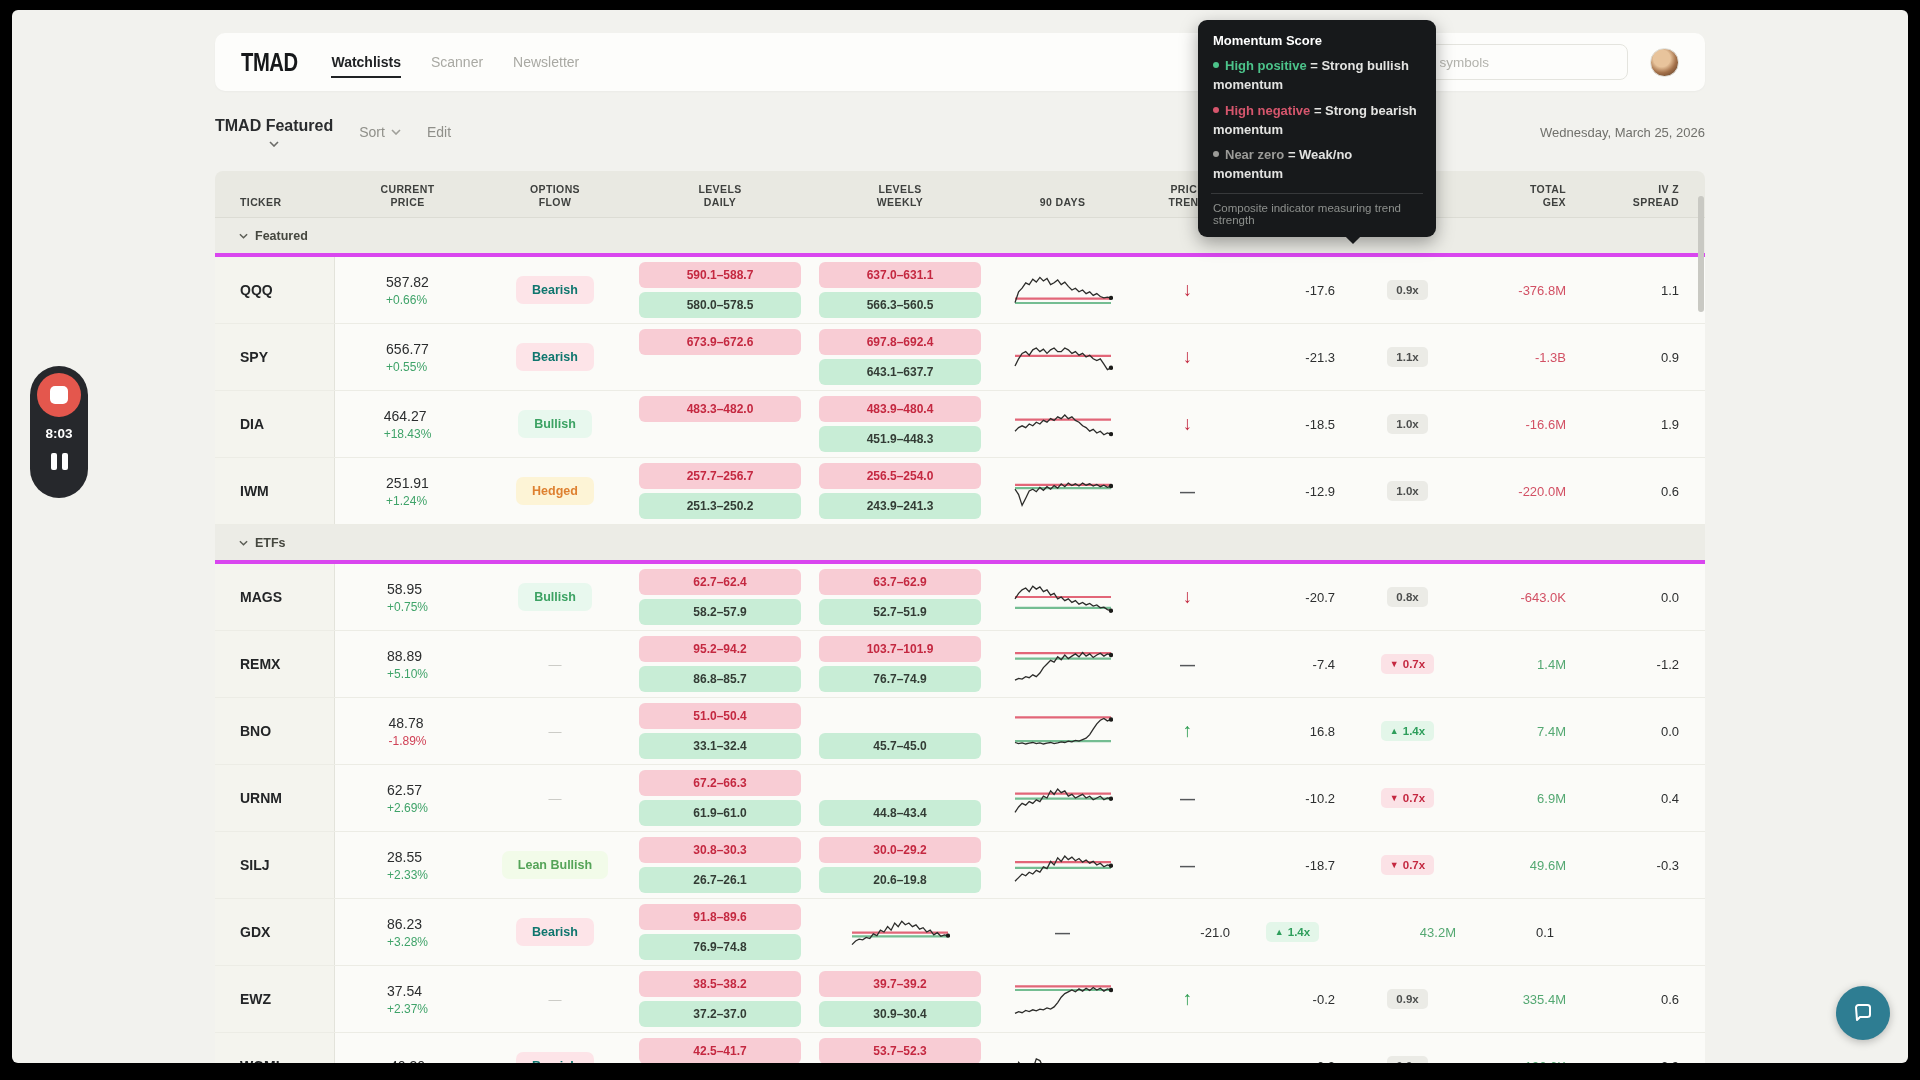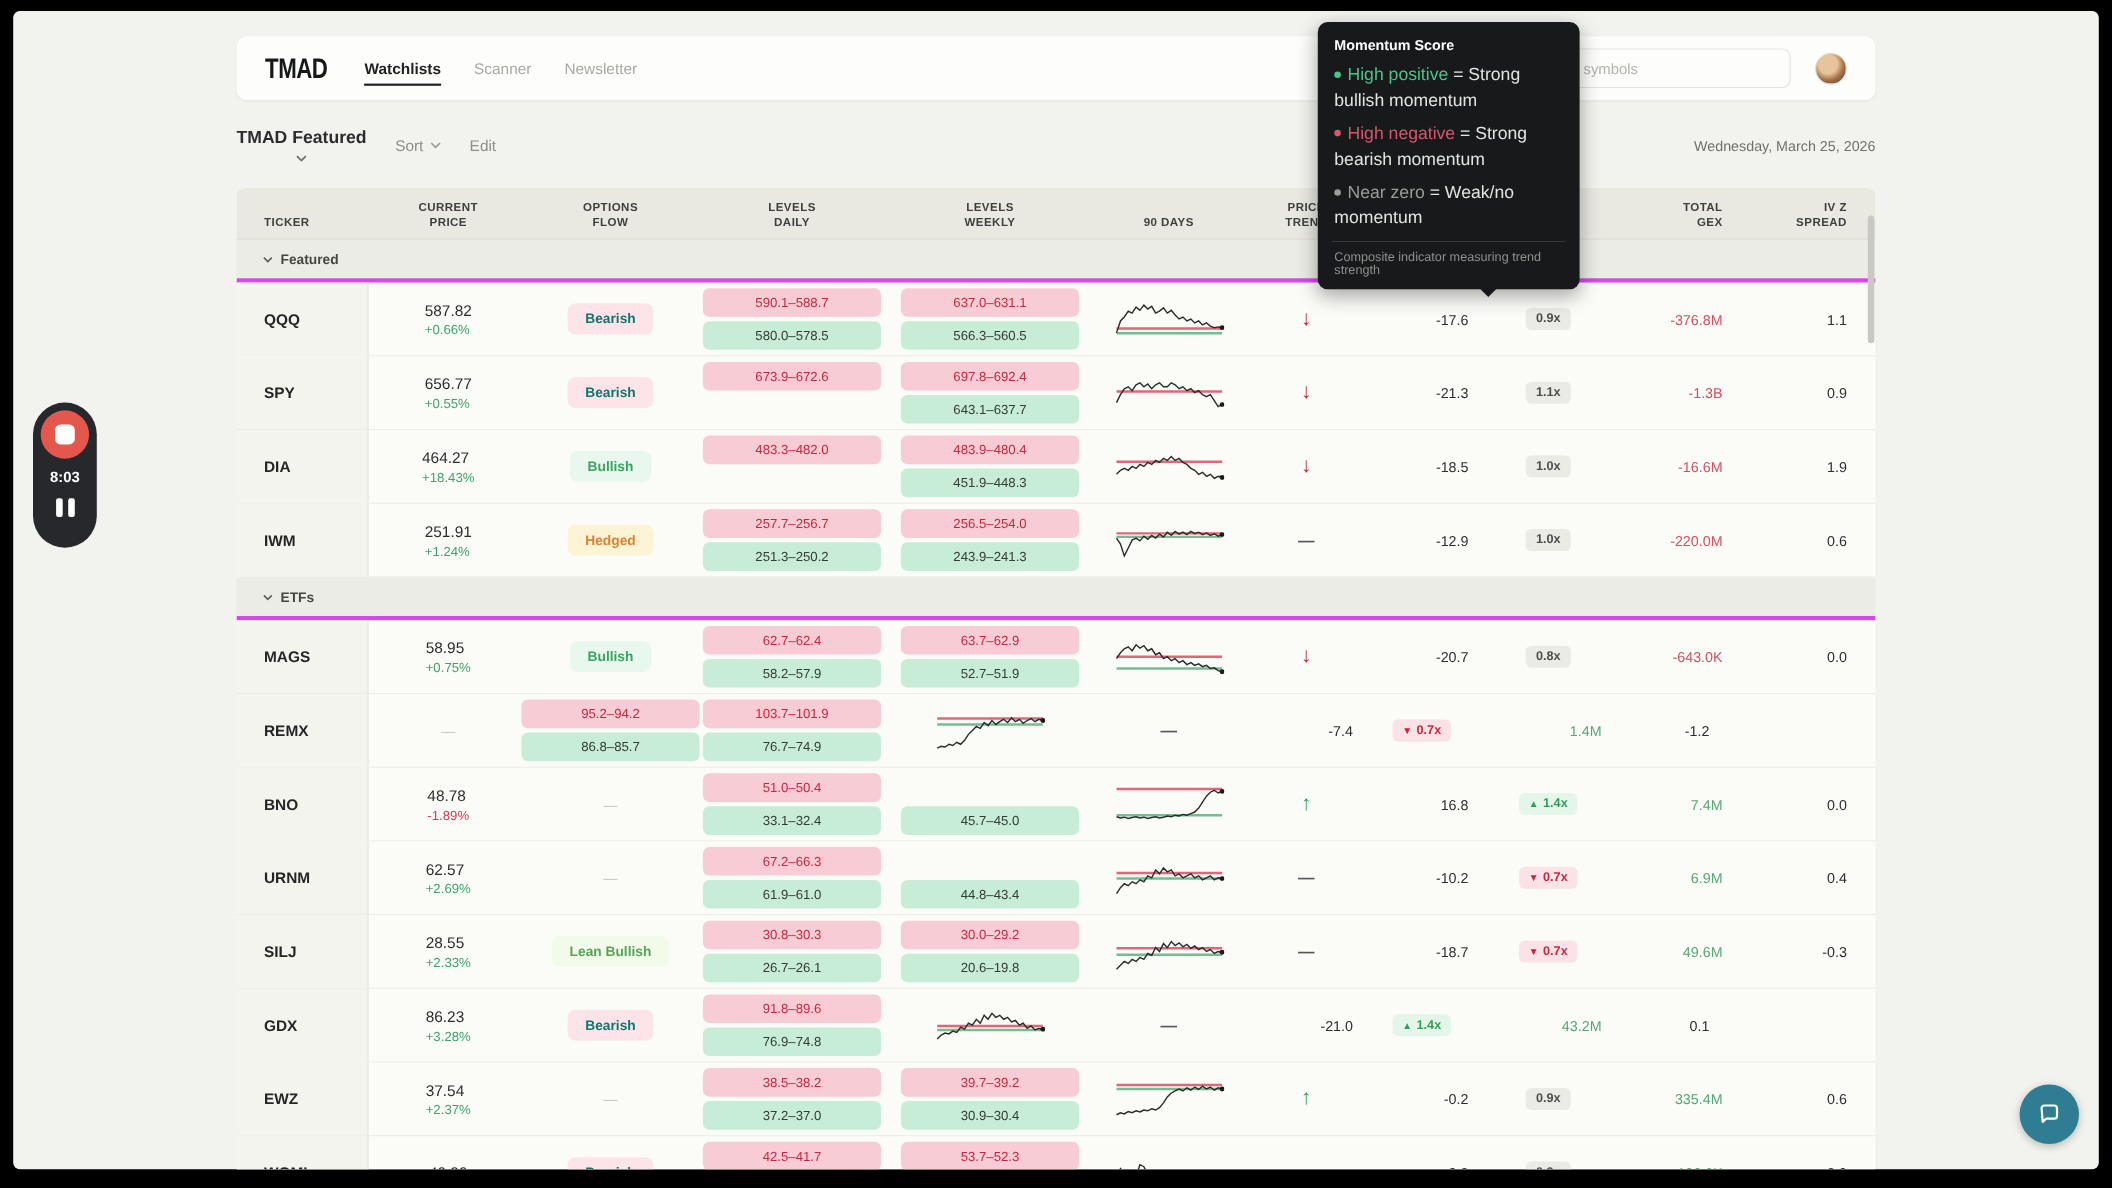--- a/index.html
+++ b/index.html
@@ -59,21 +59,21 @@
   .pricebox .pv { font-size:14px; color:#2b2d2e; }
   .pricebox .pc { font-size:12px; margin-top:3px; }
   .pc.up { color:#3fa369; } .pc.down { color:#d04055; }
   .flowpill { font-size:12.5px; font-weight:700; padding:7px 16px; border-radius:7px; }
   .flow-bearish { background:#fde4e8; color:#0f766e; }
   .flow-bullish { background:#e8f8ee; color:#3ca263; }
   .flow-hedged  { background:#fdf4d6; color:#de8030; }
   .flow-lean-bullish { background:#f2fbe9; color:#55a458; }
   .flow-none { color:#c6c6c0; font-size:13px; font-weight:400; }
   .lvlcol { display:flex; flex-direction:column; gap:4px; justify-content:center; }
-  .lvl { width:162px; height:26px; border-radius:6px; font-size:12px; font-weight:400;
+  .lvl { width:162px; height:26px; border-radius:6px; font-size:12px; font-weight:700;
          display:flex; align-items:center; justify-content:center; }
   .lvl.res { background:#f8ccd4; color:#c42840; }
   .lvl.sup { background:#c8edd6; color:#333c35; }
   .lvl.empty { background:transparent; }
   .trend { font-size:19px; font-weight:700; }
   .trend.down { color:#c32a41; } .trend.up { color:#2f9e53; }
   .trend.flat { color:#55575a; font-size:15px; }
   .num { font-size:13px; color:#2d2f30; }
   .cell.r { justify-content:flex-end; }
   .rvolpill { font-size:11.5px; font-weight:700; padding:4px 9px; border-radius:5px;
@@ -86,21 +86,21 @@
   .gex.neg { color:#d25064; } .gex.pos { color:#54a872; }
   .pad-r14 { padding-right:14px; } .pad-r26 { padding-right:26px; } .pad-r10 { padding-right:10px; }
 
   
   .tooltip { position:absolute; left:1186px; top:10px; width:238px; z-index:60;
              background:#17191b; border-radius:9px; padding:13px 15px 11px;
              box-shadow:0 6px 18px rgba(0,0,0,0.35); color:#e8e8e6; }
   .tooltip:after { content:""; position:absolute; left:150px; bottom:-5px; width:10px; height:10px;
                    background:#17191b; transform:rotate(45deg); }
   .tt-title { font-size:13px; font-weight:700; color:#fff; margin-bottom:9px; }
-  .tt-item { font-size:16px; line-height:1.45; margin-bottom:7px; color:#dcdcda; }
+  .tt-item { font-size:13px; line-height:1.45; margin-bottom:7px; color:#dcdcda;font-weight:bold; }
   .tt-dot { display:inline-block; width:6px; height:6px; border-radius:50%;
             margin-right:6px; vertical-align:2px; }
   .tt-div { border-top:1px solid rgba(255,255,255,0.14); margin:9px -2px 8px; }
   .tt-foot { font-size:11.5px; color:#8d908d; }
 
   
   .recorder { position:absolute; left:18px; top:356px; width:58px; height:132px;
               background:#26282c; border-radius:29px; display:flex; flex-direction:column;
               align-items:center; padding-top:7px; z-index:70; }
   .rec-stop { width:44px; height:44px; border-radius:50%; background:#e4574d;
@@ -418,20 +418,26 @@
             <div class="cell r pad-r14">
               <span class="gex neg">-643.0K</span>
             </div>
             <div class="cell r pad-r26">
               <span class="num">0.0</span>
             </div>
           </div>
           <div class="trow datarow">
             <div class="cell c-ticker">REMX</div>
             <div class="cell">
+              <div class="pricebox">
+                <div class="pv">88.89</div>
+                <div class="pc up">+5.10%</div>
+              </div>
+            </div>
+            <div class="cell">
               <span class="flow-none">—</span>
             </div>
             <div class="cell lvlcol">
               <div class="lvl res">95.2–94.2</div>
               <div class="lvl sup">86.8–85.7</div>
             </div>
             <div class="cell lvlcol">
               <div class="lvl res">103.7–101.9</div>
               <div class="lvl sup">76.7–74.9</div>
             </div>

